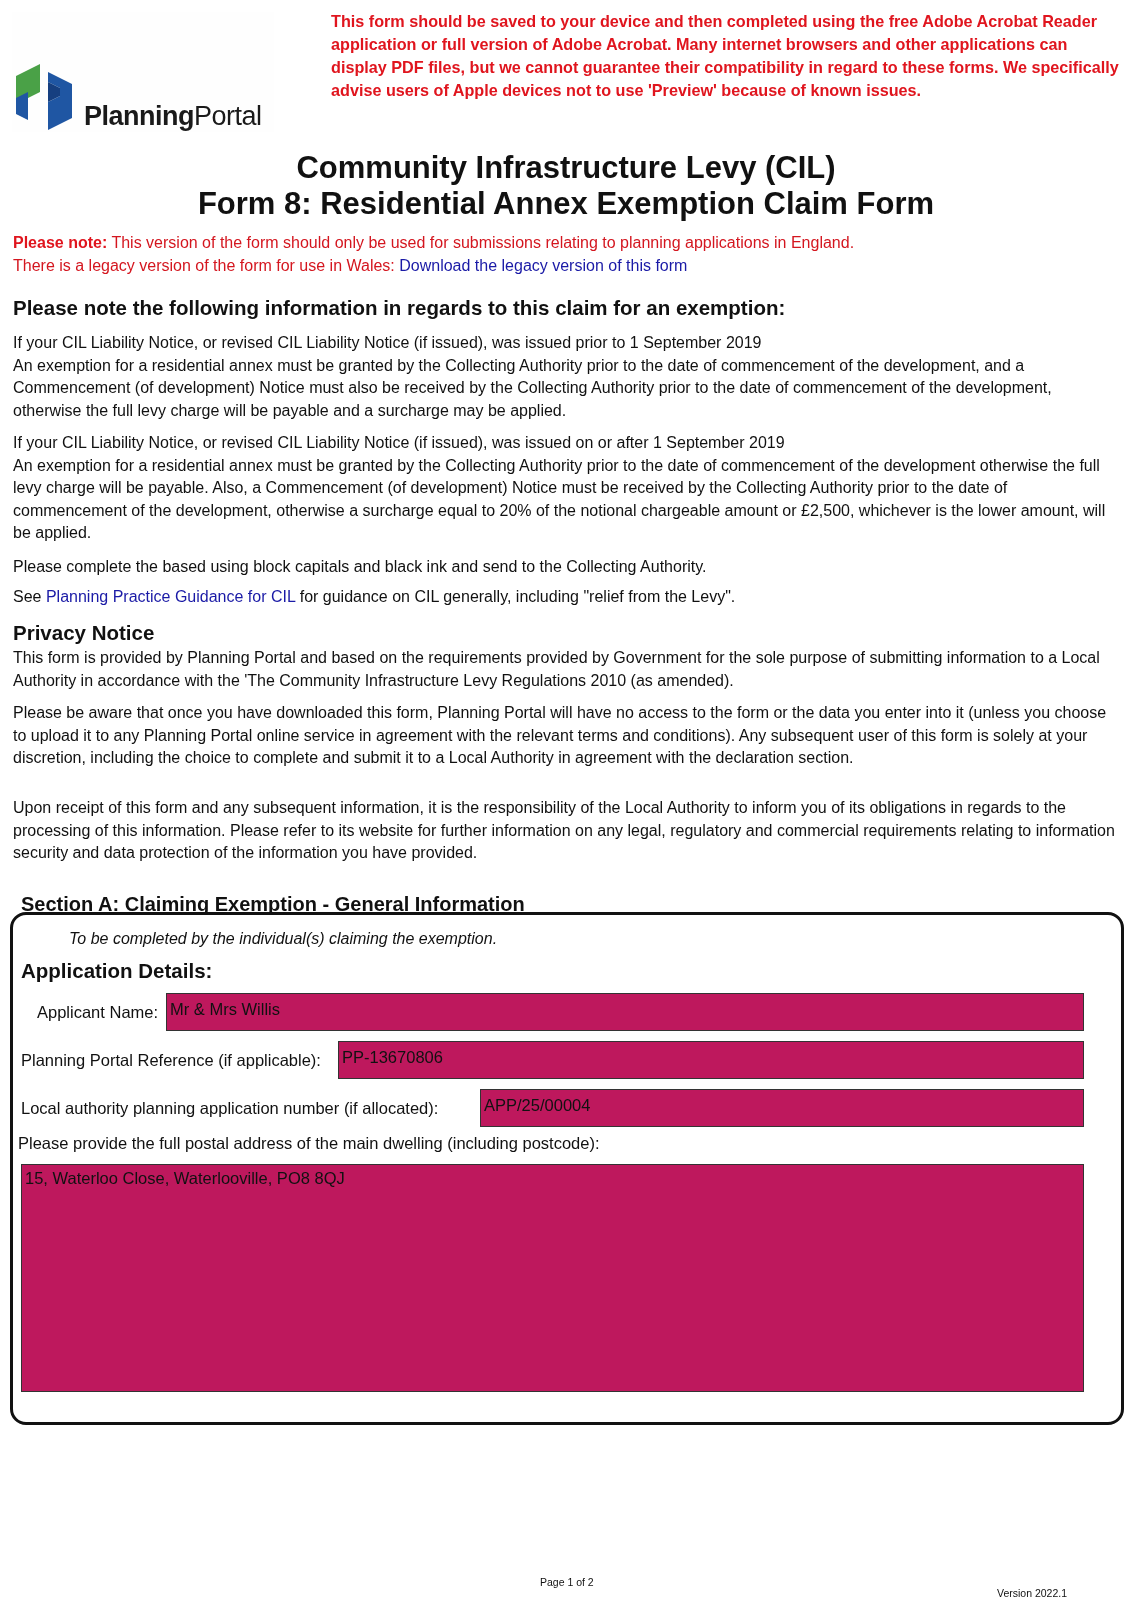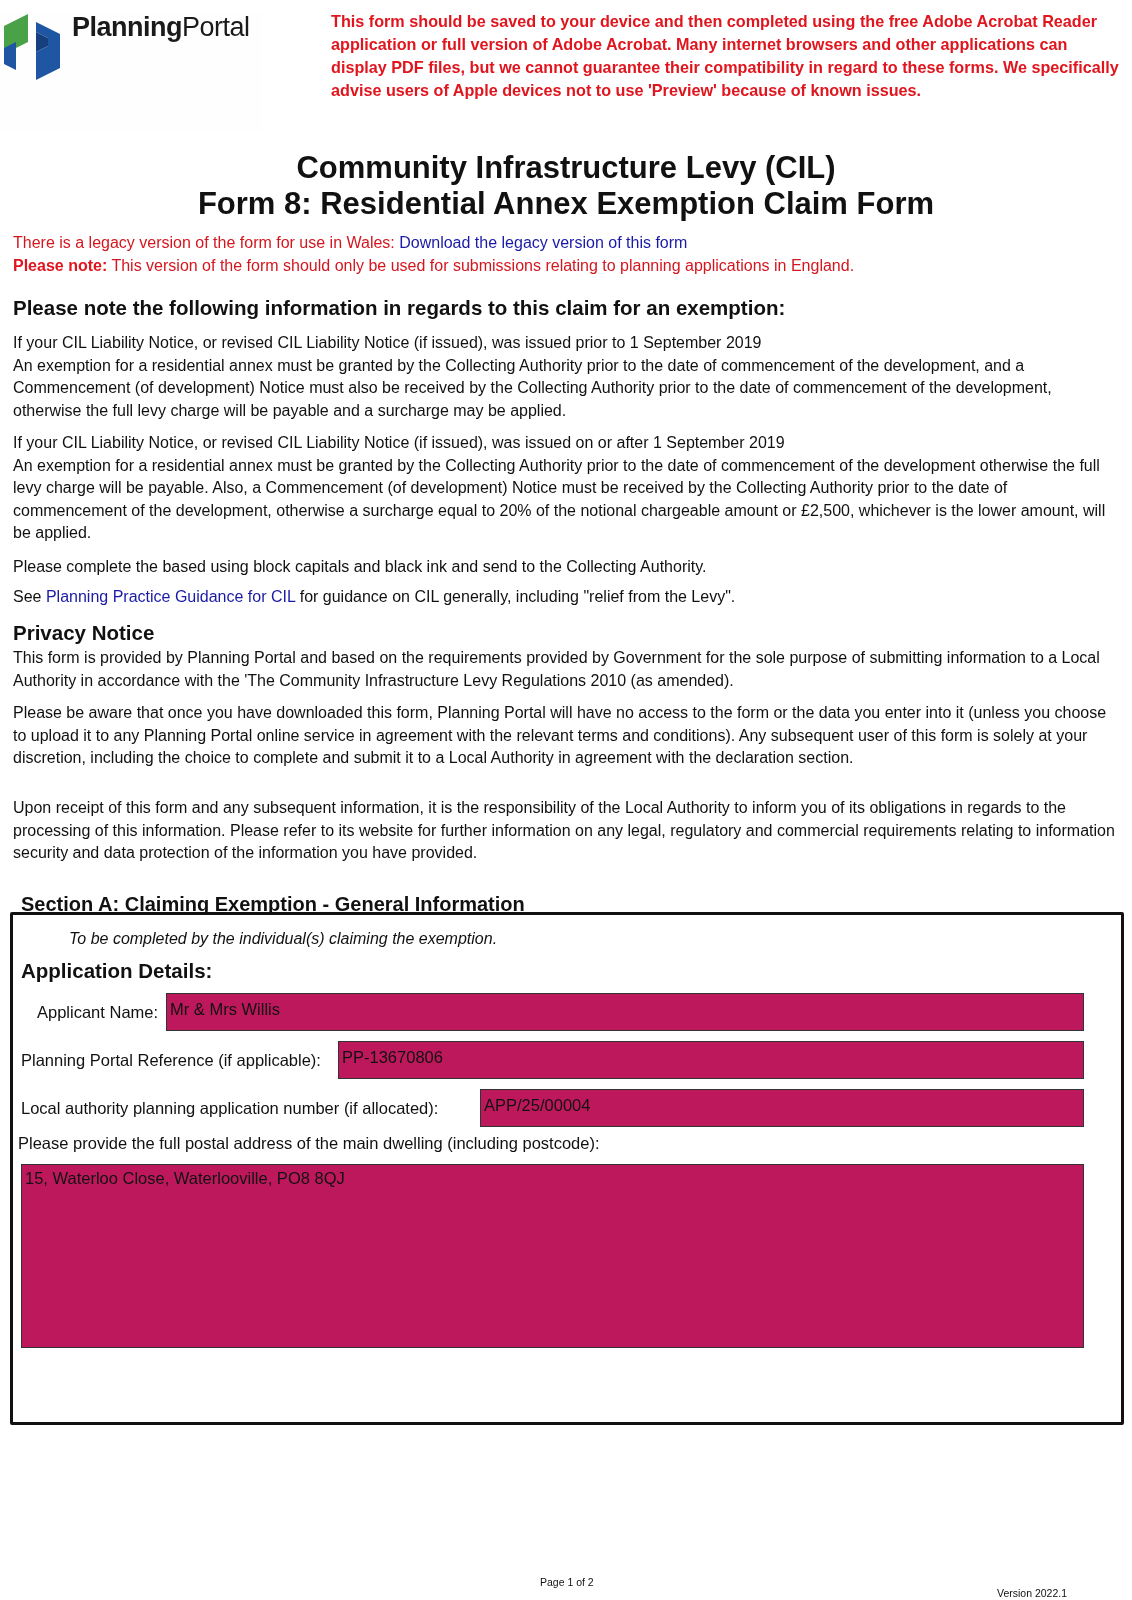--- a/index.html
+++ b/index.html
@@ -1,37 +1,37 @@
 <!DOCTYPE html>
 <html><head>
 <meta charset="utf-8">
 <style>
   * { box-sizing: border-box; margin: 0; padding: 0; }
   html, body { width: 1132px; height: 1600px; background: #ffffff; }
   body { position: relative; font-family: "Liberation Sans", sans-serif; color: #111; overflow: hidden; }
 
-  .logo { position: absolute; left: 0; top: 12px; width: 262px; height: 120px; display: flex; align-items: flex-start; background: #fefefe; }
+  .logo { position: absolute; left: 12px; top: 12px; width: 262px; height: 120px; display: flex; align-items: flex-end; background: #fefefe; }
   .logo svg { width: 60px; height: 70px; margin-left: 2px; }
   .logo-text { font-size: 27px; letter-spacing: -0.5px; color: #1a1a1a; margin-left: 10px; }
   .logo-text b { font-weight: bold; }
   .logo-text span.light { font-weight: normal; }
 
   .warning { position: absolute; left: 331px; top: 10px; width: 790px; color: #e0151e; font-weight: bold; font-size: 16.2px; line-height: 23px; }
 
   .title { position: absolute; left: 0; top: 150px; width: 1132px; text-align: center; font-weight: bold; font-size: 31px; line-height: 36px; color: #111; }
 
   .note { position: absolute; left: 13px; top: 231px; width: 1100px; font-size: 16px; line-height: 23px; color: #d4161f; }
   .note b { font-weight: bold; color: #e0151e; }
   .link { color: #1a1aa6; cursor: pointer; }
 
   .h2 { position: absolute; left: 13px; font-weight: bold; font-size: 20.5px; color: #111; }
   .para { position: absolute; left: 13px; width: 1108px; font-size: 16px; line-height: 22.5px; color: #111; }
   .para .bold { font-weight: normal; display: block; }
 
-  .section { position: absolute; left: 10px; top: 912px; width: 1114px; height: 513px; border: 3px solid #111; border-radius: 2px; }
+  .section { position: absolute; left: 10px; top: 912px; width: 1114px; height: 513px; border: 3px solid #111; border-radius: 16px; }
   .section-title { position: absolute; left: 8px; top: 0px; font-weight: bold; font-size: 20px; }
   .section-sub { position: absolute; left: 8px; top: 37px; font-style: italic; font-size: 16px; margin-left: 48px; }
   .section-h3 { position: absolute; left: 8px; top: 68px; font-weight: bold; font-size: 20.5px; }
   .field-label { position: absolute; font-size: 16.5px; color: #111; }
   .field { position: absolute; border: 1.5px solid #333; background: #be185d; font-size: 16.5px; padding: 6px 3px 0 3px; color: #111; }
 </style>
 </head>
 <body>
 
 <div class="logo">
@@ -46,22 +46,22 @@
 </div>
 
 <div class="warning">This form should be saved to your device and then completed using the free Adobe Acrobat Reader application or full version of Adobe Acrobat. Many internet browsers and other applications can display PDF files, but we cannot guarantee their compatibility in regard to these forms. We specifically advise users of Apple devices not to use 'Preview' because of known issues.</div>
 
 <div class="title">
   <div>Community Infrastructure Levy (CIL)</div>
   <div>Form 8: Residential Annex Exemption Claim Form</div>
 </div>
 
 <div class="note">
+  <div><b>Please note:</b><span> This version of the  form should only be used for submissions relating to planning applications in England.</span></div>
   <div><span>There is a legacy version of the form for use in Wales:  </span><span class="link">Download the legacy version of this form</span></div>
-  <div><b>Please note:</b><span> This version of the  form should only be used for submissions relating to planning applications in England.</span></div>
 </div>
 
 <div class="h2" style="top:296px;">Please note the following information in regards to this claim for an exemption:</div>
 
 <div class="para" style="top:332px;">
   <span class="bold">If your CIL Liability Notice, or revised CIL Liability Notice (if issued), was issued prior to 1 September 2019</span>
   <span>An exemption for a residential annex must be granted by the Collecting Authority prior to the date of commencement of the development, and a Commencement (of development) Notice must also be received by the Collecting Authority prior to the date of commencement of the development, otherwise the full levy charge will be payable and a surcharge may be applied.</span>
 </div>
 
 <div class="para" style="top:432px;">
@@ -88,17 +88,17 @@
   <div class="field-label" style="left:24px; top:88px;">Applicant Name:</div>
   <div class="field" style="left:153px; top:78px; width:918px; height:38px;">Mr &amp; Mrs Willis</div>
 
   <div class="field-label" style="left:8px; top:136px;">Planning Portal Reference (if applicable):</div>
   <div class="field" style="left:325px; top:126px; width:746px; height:38px;">PP-13670806</div>
 
   <div class="field-label" style="left:8px; top:184px;">Local authority planning application number (if allocated):</div>
   <div class="field" style="left:467px; top:174px; width:604px; height:38px;">APP/25/00004</div>
 
   <div class="field-label" style="left:5px; top:219px;">Please provide the full postal address of the main dwelling (including postcode):</div>
-  <div class="field" style="left:8px; top:249px; width:1063px; height:184px; padding-top:4px;">15, Waterloo Close, Waterlooville, PO8 8QJ</div>
+  <div class="field" style="left:8px; top:249px; width:1063px; height:228px; padding-top:4px;">15, Waterloo Close, Waterlooville, PO8 8QJ</div>
 </div>
 
 <div style="position:absolute; left:540px; top:1576px; font-size:10.5px;">Page 1 of 2</div>
 <div style="position:absolute; left:997px; top:1587px; font-size:10.5px;">Version 2022.1</div>
 
 </body></html>

